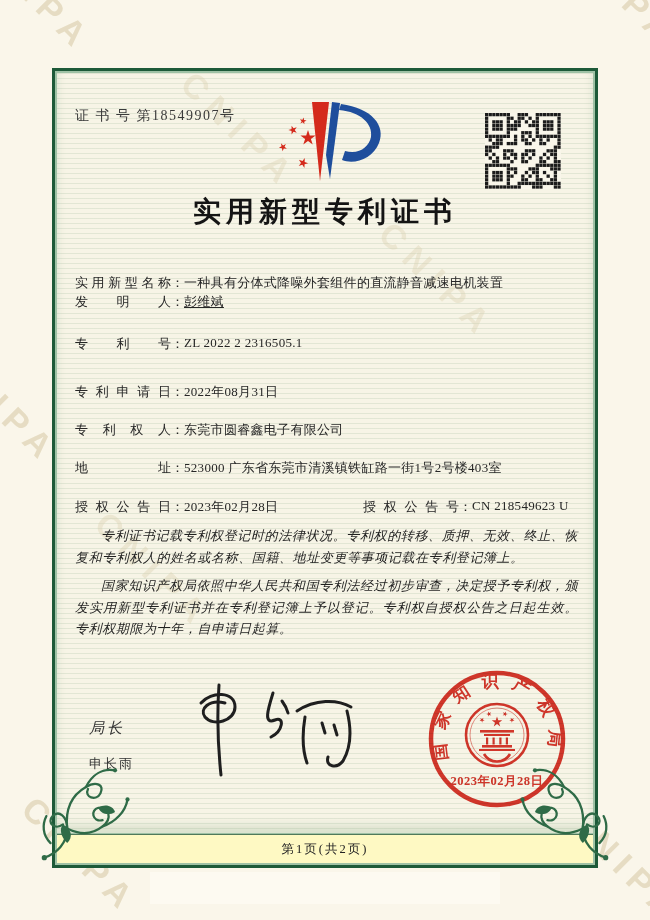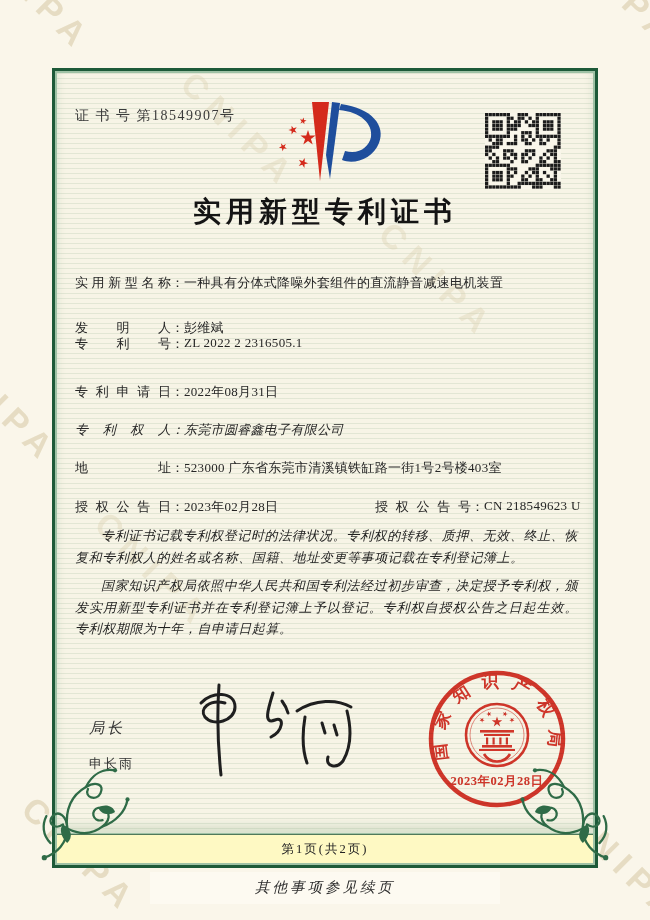--- a/index.html
+++ b/index.html
@@ -39,24 +39,24 @@
   .title{position:absolute;left:0;right:0;top:120px;text-align:center;
          font-size:28px;font-weight:bold;color:#141414;letter-spacing:5px;}
 
   
   .frow{position:absolute;left:18px;right:8px;font-size:13px;color:#262626;
         white-space:nowrap;}
   .flabel{display:inline-block;width:96px;text-align:justify;
           text-align-last:justify;vertical-align:top;}
   .fcolon{display:inline-block;width:13px;vertical-align:top;}
   .fvalue{letter-spacing:.3px;}
-  .f1{top:188px;margin-top:13px;} .f2{top:246px;} .f3{top:262px;} .f4{top:310px;}
-  .f5{top:348px;font-style:italic;} .f6{top:386px;}
+  .f1{top:188px;margin-top:13px;} .f2{top:220px;text-decoration:underline;} .f3{top:262px;} .f4{top:310px;}
+  .f5{top:348px;} .f6{top:386px;}
   .grant{top:425px;}
-  .grant-right{position:absolute;left:288px;top:0;white-space:nowrap;margin-left:12px;}
+  .grant-right{position:absolute;left:288px;top:0;white-space:nowrap;}
 
   
   .paras{position:absolute;left:18px;right:15px;top:452px;}
   .paras p{margin:0 0 7px 0;font-size:13px;font-style:italic;line-height:21.5px;
            text-indent:2em;text-align:justify;color:#1f1f1f;letter-spacing:.6px;}
 
   
   .sig-title{position:absolute;left:32px;top:646px;font-size:15px;
              letter-spacing:3px;color:#333;
              font-family:"Liberation Sans","DejaVu Sans",sans-serif;font-style:italic;}
@@ -485,14 +485,13 @@
     <g fill="#2f6b47">
       <circle cx="8" cy="92" r="2.5"></circle>
         <circle cx="76" cy="8" r="2"></circle>
         <circle cx="88" cy="36" r="2"></circle>
       <path d="M26,60 C34,64 36,72 30,78 C24,72 22,64 26,60 Z"></path>
       <path d="M60,44 C66,40 74,42 76,48 C70,52 62,50 60,44 Z"></path>
     </g>
   </svg>
 
   <div class="cont-band"></div>
-  <div class="cont-note">其他事项参见续页</div>
 </div>
 
 </body></html>

